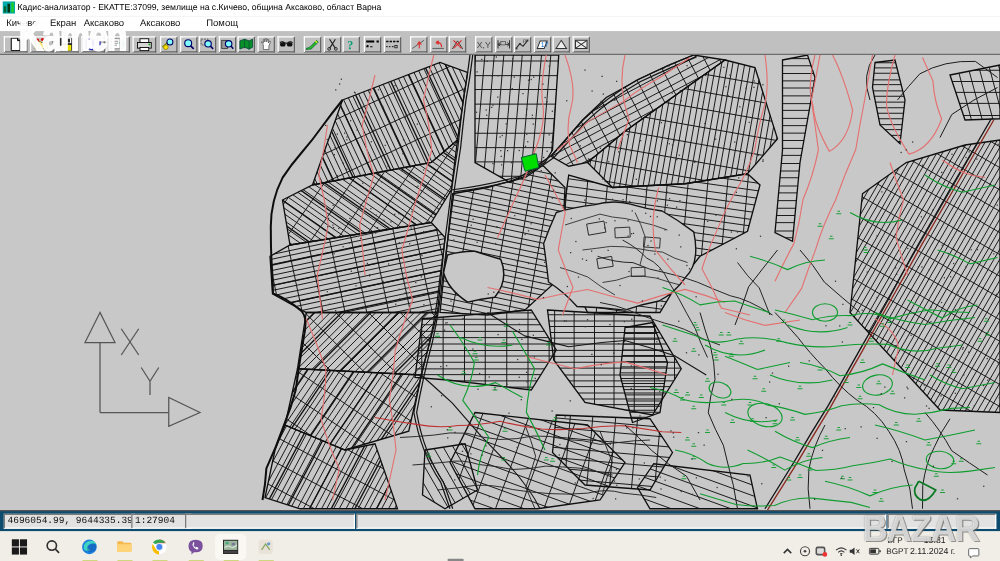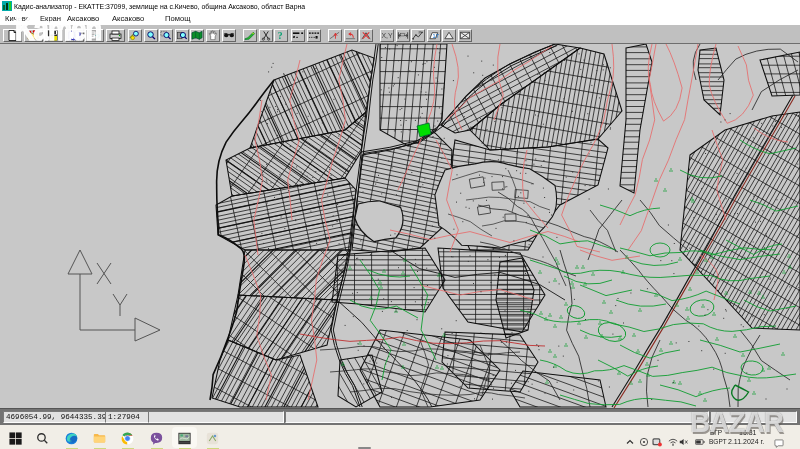--- a/index.html
+++ b/index.html
@@ -9,21 +9,21 @@
 .menubar { position:absolute; left:0; top:13px; width:800px; height:12px; background:#fff;
   font-size:7.6px; color:#111; }
 .menubar span { position:absolute; top:1px; }
 .toolbar { position:absolute; left:0; top:25px; width:800px; height:19px; background:#c0c0c0;
   border-bottom:1px solid #6e6e6e; }
 .tb { position:absolute; top:4px; height:13px; background:#c0c0c0;
   border-top:1px solid #fff; border-left:1px solid #fff;
   border-right:1px solid #666; border-bottom:1px solid #666;
   display:flex; align-items:center; justify-content:center; overflow:hidden; }
 .map { position:absolute; left:0; top:44px; }
-.statusbar { position:absolute; left:0; top:408px; width:800px; height:17px; background:#737373;
+.statusbar { position:absolute; left:0; top:408px; width:800px; height:17px; background:#0c4a6e;
   border-top:1px solid #555; }
 .sf { position:absolute; top:2px; height:12px; background:#e2e2e2;
   border-top:1px solid #7a7a7a; border-left:1px solid #7a7a7a;
   border-bottom:1px solid #fdfdfd; border-right:1px solid #fdfdfd;
   font-family:"Liberation Mono",monospace; font-size:7.6px; color:#111; line-height:11px; padding-left:2px; }
 .taskbar { position:absolute; left:0; top:425px; width:800px; height:24px; background:#f1eee7; }
 .ti { position:absolute; top:6px; width:13px; height:13px; } .ti svg { width:13px; height:13px; }
 .tr { position:absolute; top:8px; } .tr svg { width:10px; height:10px; }
 .wm1 { position:absolute; left:15px; top:10px; font-size:33px; font-weight:bold; color:rgba(255,255,255,0.93);
   letter-spacing:-1px; transform:scaleX(0.82); transform-origin:left top; -webkit-text-stroke:1.6px rgba(255,255,255,0.95); }

